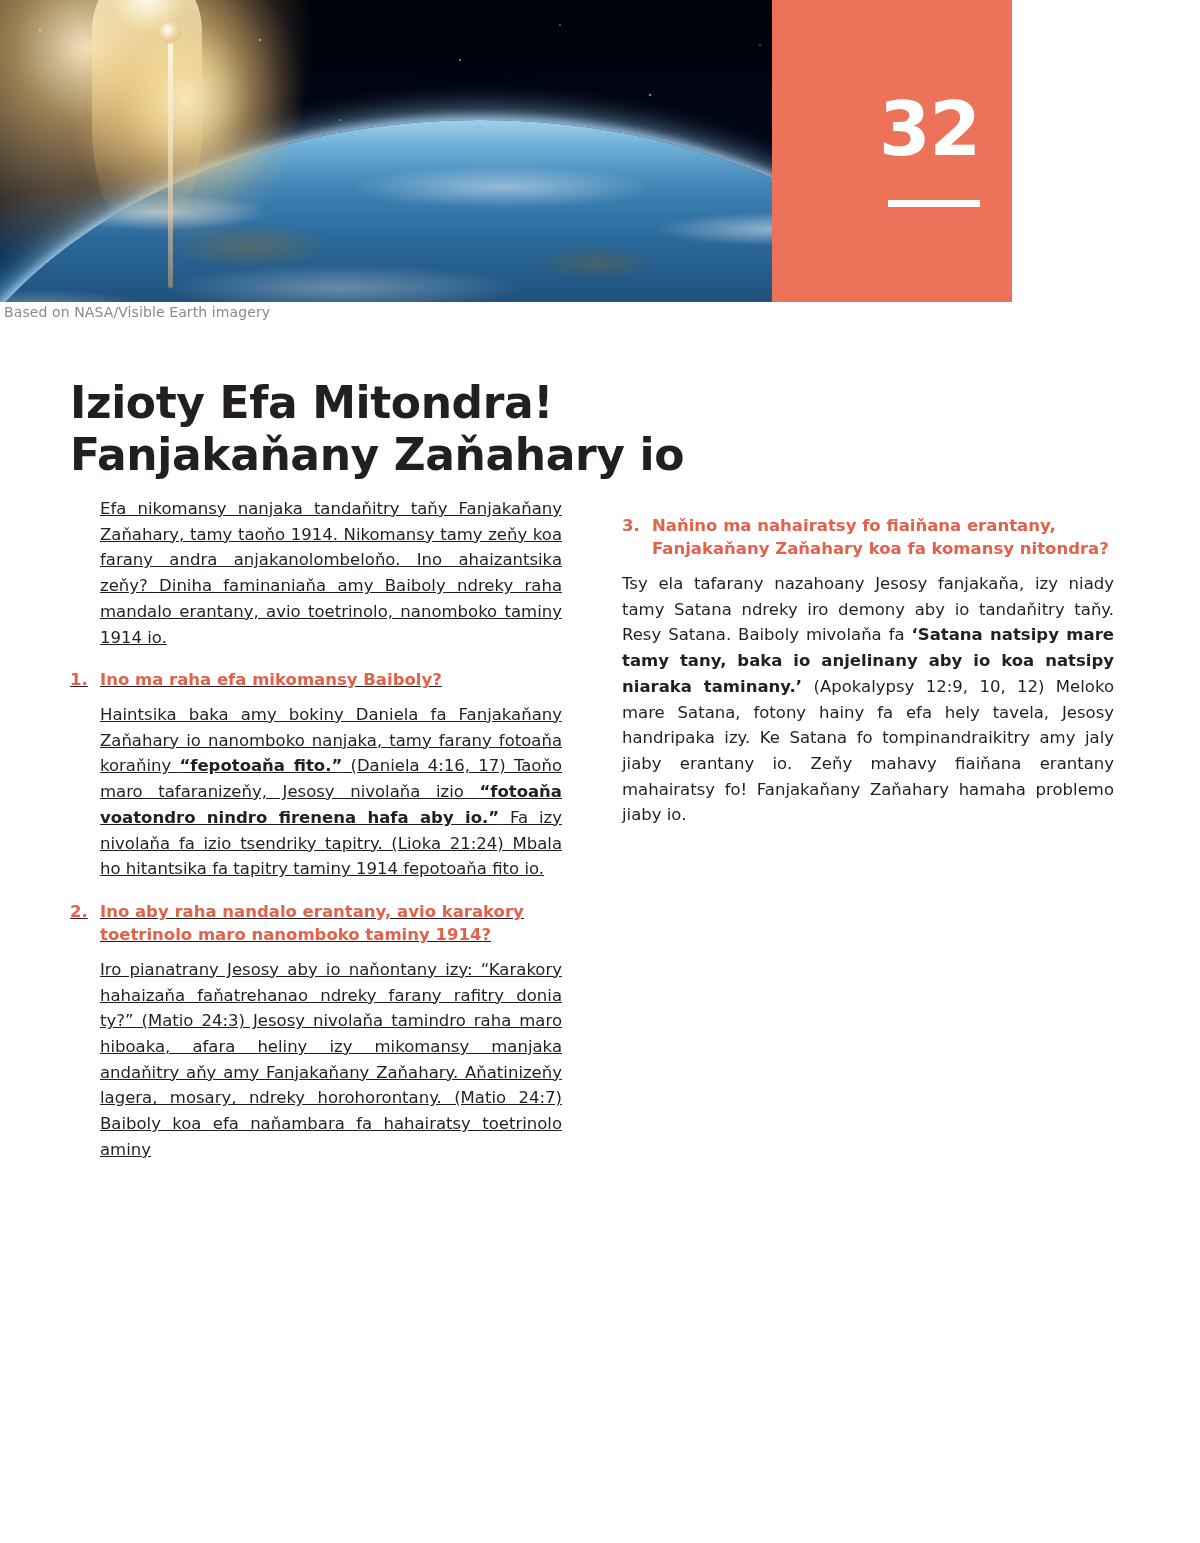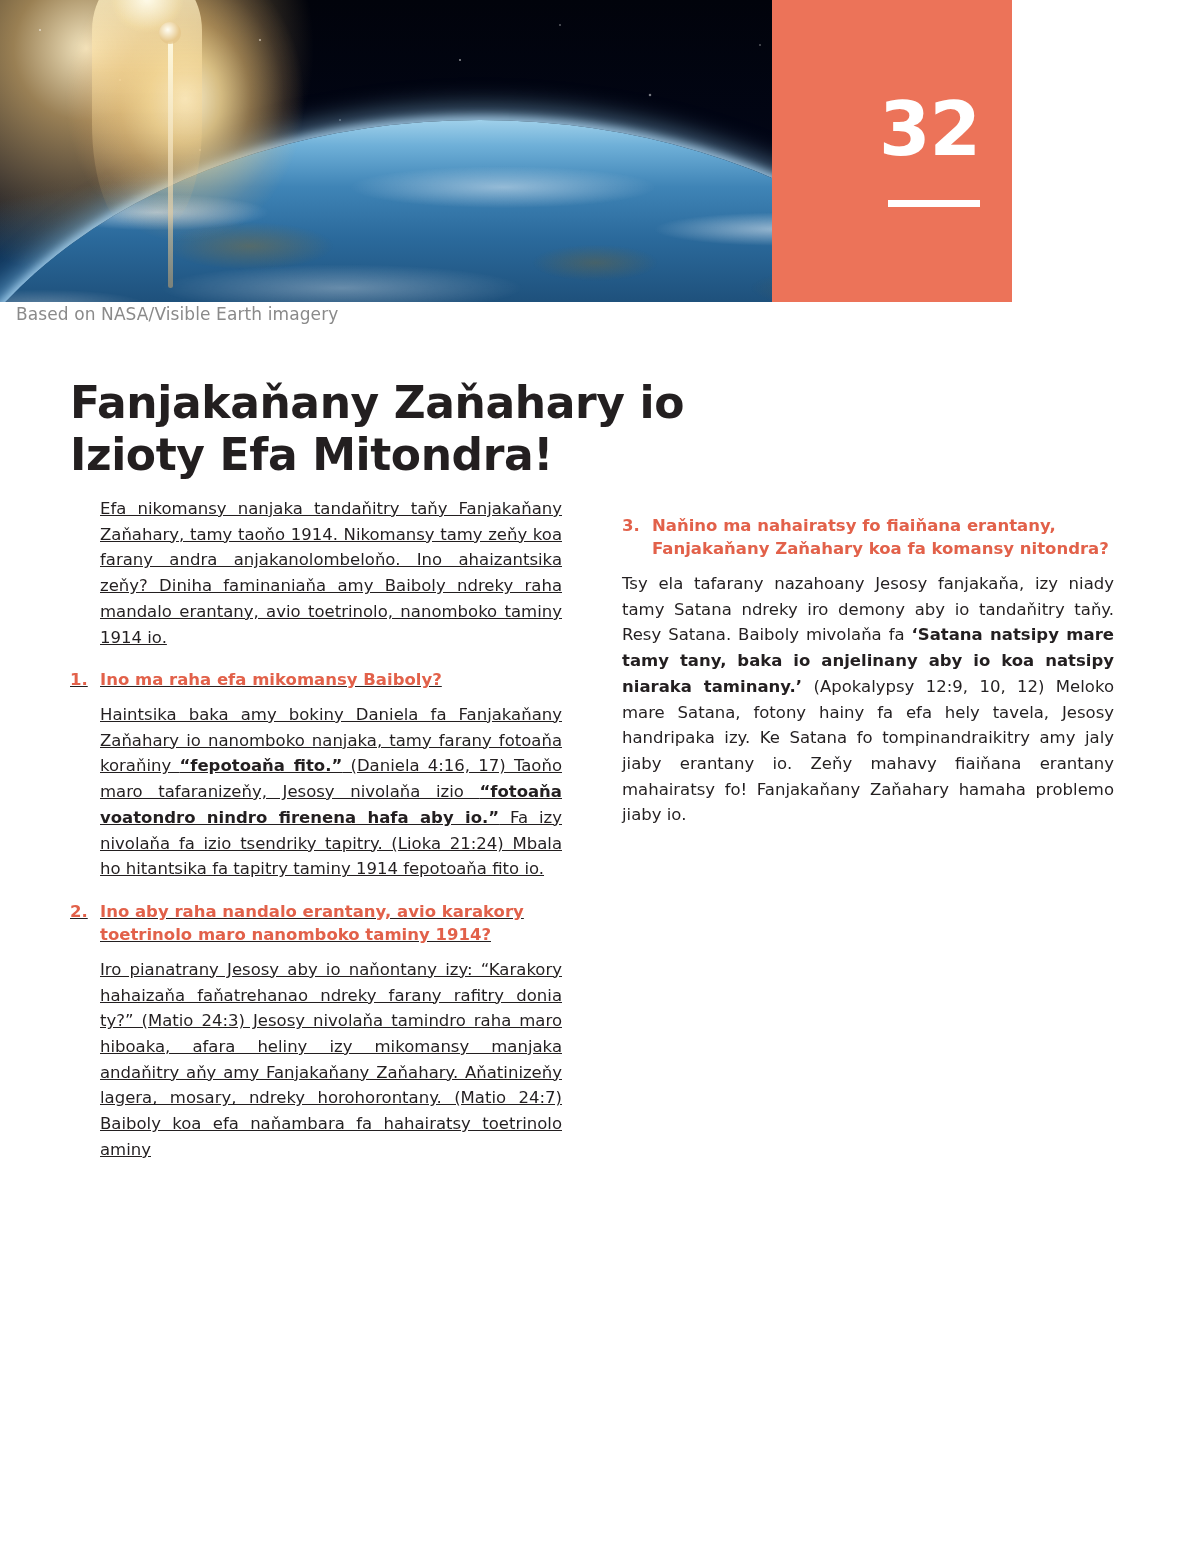--- a/index.html
+++ b/index.html
@@ -143,23 +143,23 @@
   }
   .hero-badge-rule {
     position: absolute;
     right: 32px; top: 200px;
     width: 92px;
     height: 7px;
     background: #ffffff;
   }
   .hero-credit {
     position: absolute;
-    left: 16px;
+    left: 4px;
     top: 304px;
-    font-size: 17px;
+    font-size: 14px;
     color: #8a8a8a;
     letter-spacing: .1px;
     text-align: center;
   }
 
   
   .article-title {
     position: absolute;
     left: 70px;
     top: 348px;
@@ -231,22 +231,22 @@
     <div class="staff"></div>
   </div>
   <div class="hero-badge">
     <div class="hero-badge-number">32</div>
     <div class="hero-badge-rule"></div>
   </div>
   <div class="hero-credit">Based on NASA/Visible Earth imagery</div>
 </div>
 
 <h1 class="article-title">
+  <span class="line">Izioty Efa Mitondra!</span>
   <span class="line">Fanjakaňany Zaňahary io</span>
-  <span class="line">Izioty Efa Mitondra!</span>
 </h1>
 
 <div class="columns">
 
   <div class="col col-left">
 
     <p class="body first">Efa nikomansy nanjaka tandaňitry taňy Fanjakaňany Zaňahary, tamy taoňo 1914. Nikomansy tamy zeňy koa farany andra anjakanolombeloňo. Ino ahaizantsika zeňy? Diniha faminaniaňa amy Baiboly ndreky raha mandalo erantany, avio toetrinolo, nanomboko taminy 1914 io.</p>
 
     <div class="qitem">
       <span class="qnum">1.</span>

